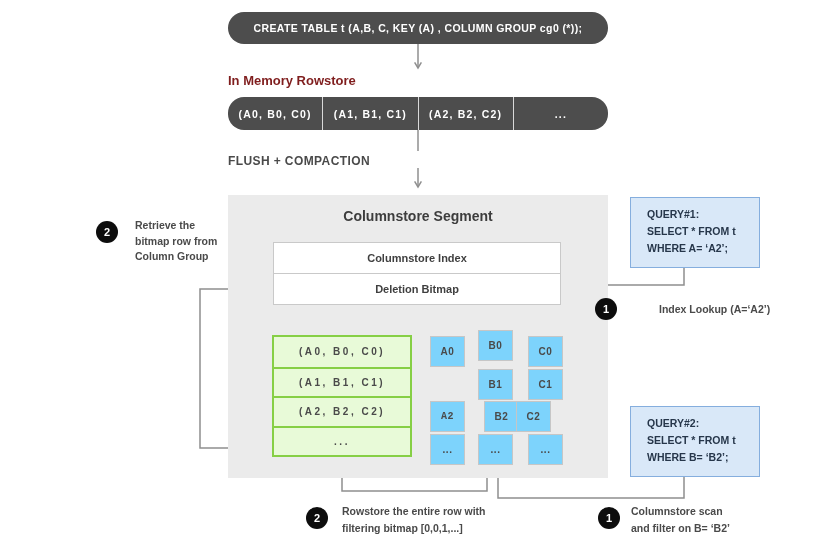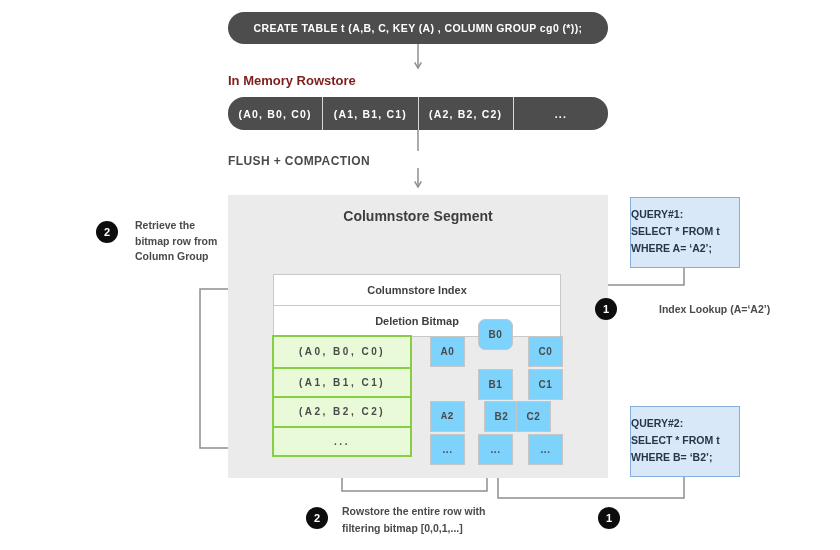--- a/index.html
+++ b/index.html
@@ -22,42 +22,42 @@
   }
   #rowstore-bar .rcell:first-child { border-left:none; }
   #flush-label { position:absolute; left:228px; top:154px; width:380px; text-align:left;
     font-size:12px; font-weight:bold; letter-spacing:0.4px; color:#4a4a4a; }
   #segment { position:absolute; left:228px; top:195px; width:380px; height:283px; background:#ebebeb; }
   #segment-title { position:absolute; left:0; top:13px; width:100%; text-align:center;
     font-size:14px; font-weight:bold; color:#3d3d3d; }
   .white-bar {
     position:absolute; left:45px; width:288px; height:32px; background:#ffffff;
     border:1px solid #c9c9c9; display:flex; align-items:center; justify-content:center;
-    font-size:11px; font-weight:bold; color:#3f3f3f;margin-top:32px;
+    font-size:11px; font-weight:bold; color:#3f3f3f;
   }
   #index-bar { top:47px; }
   #bitmap-bar { top:78px; }
   #column-group {
     position:absolute; left:44px; top:140px; width:140px;
     background:#e8fad8; border:2px solid #86cf45;
   }
   #column-group .cg-row {
     height:29.5px; display:flex; align-items:center; justify-content:center;
     font-size:10px; font-weight:bold; letter-spacing:2.5px; color:#4a4a4a;
   }
   #column-group .cg-row + .cg-row { border-top:2px solid #86cf45; }
   .wcell {
     position:absolute; width:35px; height:31px; background:#7dd3fc; border:1px solid #c6c6c6;
     display:flex; align-items:center; justify-content:center;
     font-size:10px; font-weight:bold; letter-spacing:0.5px; color:#4a4a4a;
   }
   .query-box {
-    position:absolute; left:630px; width:110px; height:71px;
+    position:absolute; left:630px; width:130px; height:71px;
     background:#d9e8f8; border:1.5px solid #85aede;
-    padding:8px 0 0 0; font-size:10.5px; font-weight:bold; color:#26364a; line-height:17px;
+    padding:8px 0 0 16px; font-size:10.5px; font-weight:bold; color:#26364a; line-height:17px;
   }
   #query1 { top:197px; }
   #query2 { top:406px; }
   .num-circle {
     position:absolute; width:22px; height:22px; border-radius:50%; background:#0d0d0d;
     color:#ffffff; font-size:11px; font-weight:bold; display:flex; align-items:center; justify-content:center;
   }
   .anno { position:absolute; font-size:10.5px; font-weight:bold; color:#4a4a4a; line-height:15.5px; }
   #connector-svg { position:absolute; left:0; top:0; width:840px; height:550px; pointer-events:none; }
 </style>
@@ -105,21 +105,21 @@
       <div class="cg-row">(A1, B1, C1)</div>
       <div class="cg-row">(A2, B2, C2)</div>
       <div class="cg-row">...</div>
     </div>
 
     <div class="wcell" style="left:202px; top:141px;">A0</div>
     <div class="wcell" style="left:202px; top:173.5px;margin-left:48px;">A1</div>
     <div class="wcell" style="left:202px; top:206px;font-family:Liberation Mono, monospace;">A2</div>
     <div class="wcell" style="left:202px; top:238.5px;">...</div>
 
-    <div class="wcell" style="left:250px; top:124px;border-radius:7px;">B0</div>
+    <div class="wcell" style="left:250px; top:135px;">B0</div>
     <div class="wcell" style="left:250px; top:173.5px;">B1</div>
     <div class="wcell" style="left:256px; top:206px;">B2</div>
     <div class="wcell" style="left:250px; top:238.5px;">...</div>
 
     <div class="wcell" style="left:300px; top:141px;">C0</div>
     <div class="wcell" style="left:300px; top:173.5px;">C1</div>
     <div class="wcell" style="left:288px; top:206px;text-align:center;">C2</div>
     <div class="wcell" style="left:300px; top:238.5px;">...</div>
   </div>
 
@@ -142,14 +142,18 @@
   <div class="anno" style="left:135px; top:218px;">
     <div>Retrieve the</div>
     <div>bitmap row from</div>
     <div>Column Group</div>
   </div>
   <div class="anno" style="left:633px; top:302px;margin-left:26px;">Index Lookup (A=‘A2’)</div>
   <div class="anno" style="left:342px; top:503px; line-height:16.5px;">
     <div>Rowstore the entire row with</div>
     <div>filtering bitmap [0,0,1,...]</div>
   </div>
+  <div class="anno" style="left:631px; top:503px; line-height:16.5px;">
+    <div>Columnstore scan</div>
+    <div>and filter on B= ‘B2’</div>
+  </div>
 
 </div>
 
 </body></html>

